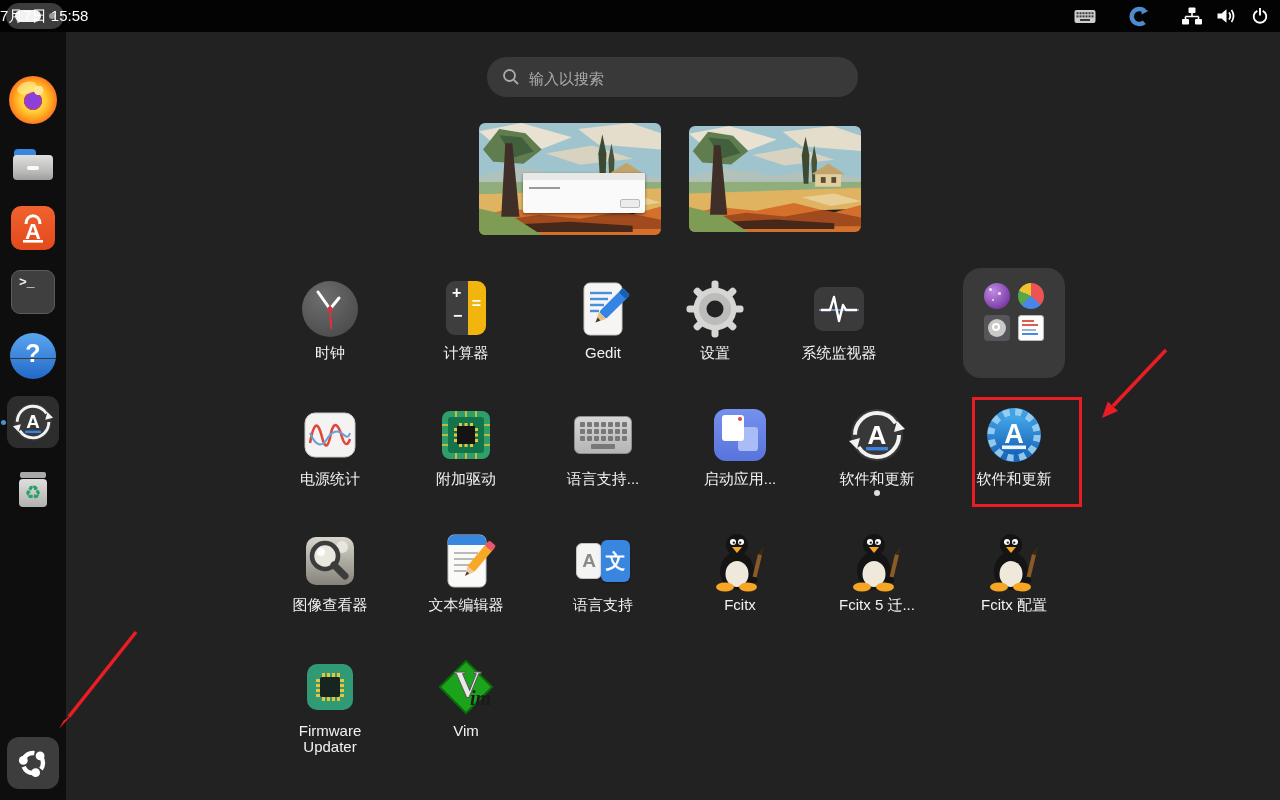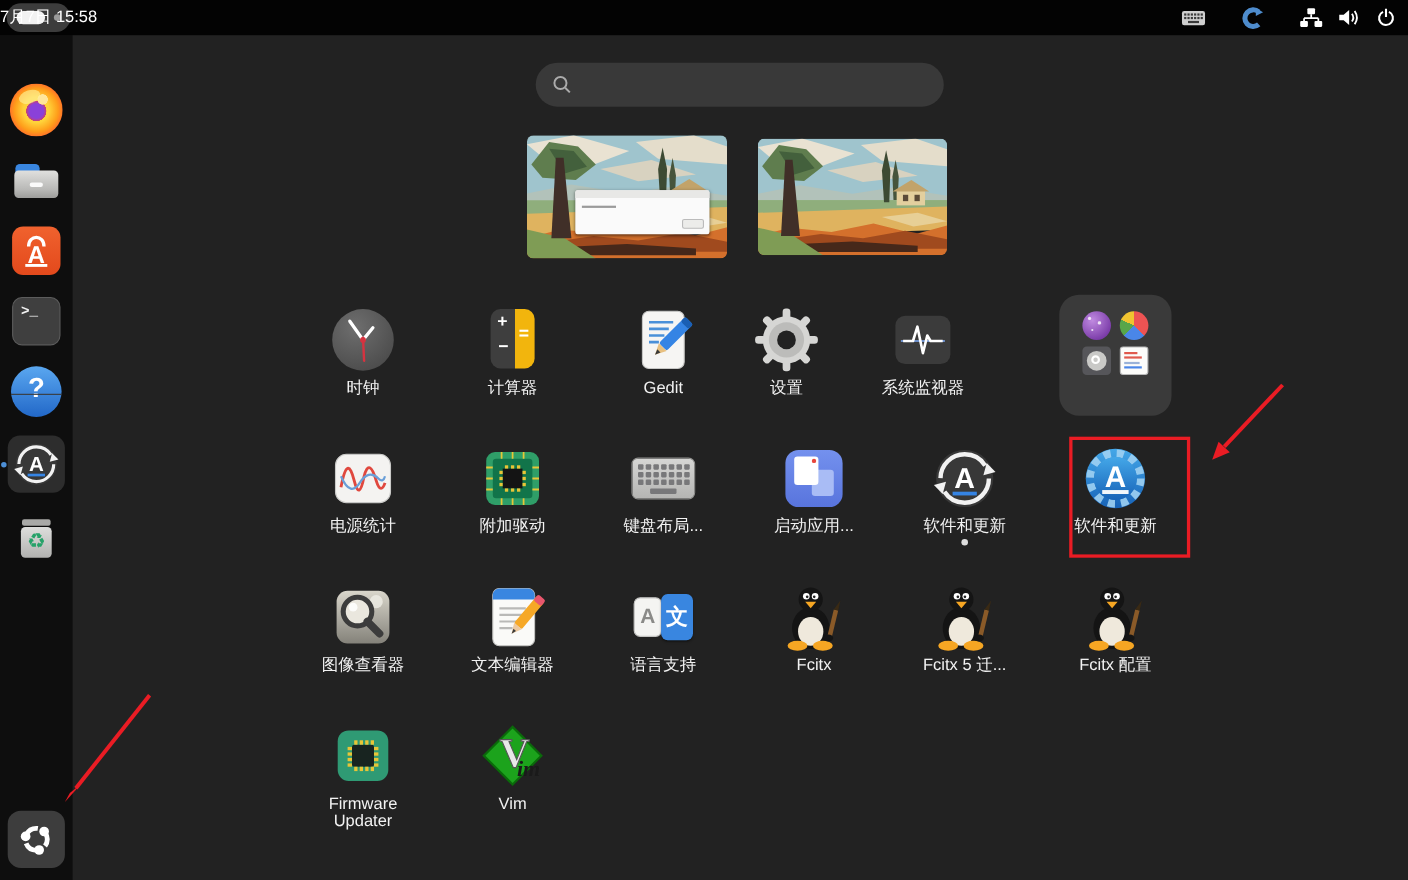--- a/index.html
+++ b/index.html
@@ -279,20 +279,21 @@
       <circle cx="20.6" cy="27.7" r="4.4" fill="#ffffff"></circle>
     </svg>
   </div>
 </div>
 
 <div class="searchbar">
   <svg width="18" height="18" viewBox="0 0 18 18">
     <circle cx="7.5" cy="7.5" r="5.5" fill="none" stroke="#ababab" stroke-width="1.8"></circle>
     <path d="M11.8,11.8 L16,16" stroke="#ababab" stroke-width="1.8"></path>
   </svg>
+  <input type="text" placeholder="输入以搜索" style="">
 </div>
 
 <div class="ws ws1">
   <svg class="wall" viewBox="0 0 180 110" preserveAspectRatio="none">
     <use href="#wallpaper-art" xlink:href="#wallpaper-art"></use>
   </svg>
   <div class="mini-dialog">
     <span class="bar"></span>
       <span class="ln"></span>
       <span class="btn"></span>
@@ -463,21 +464,21 @@
       <i style="left:5px;top:19px"></i>
         <i style="left:12px;top:19px"></i>
         <i style="left:19px;top:19px"></i>
         <i style="left:26px;top:19px"></i>
         <i style="left:33px;top:19px"></i>
         <i style="left:40px;top:19px"></i>
         <i style="left:47px;top:19px"></i>
       <span class="sb"></span>
     </div>
   </div>
-  <div class="lbl">键盘布局...</div>
+  <div class="lbl">语言支持...</div>
 </div>
 <div class="app" style="left:685px;top:394px">
   <div class="ic">
     <div class="startup">
       <span class="w2"></span>
       <span class="w1">
           <b></b>
         </span>
     </div>
   </div>

